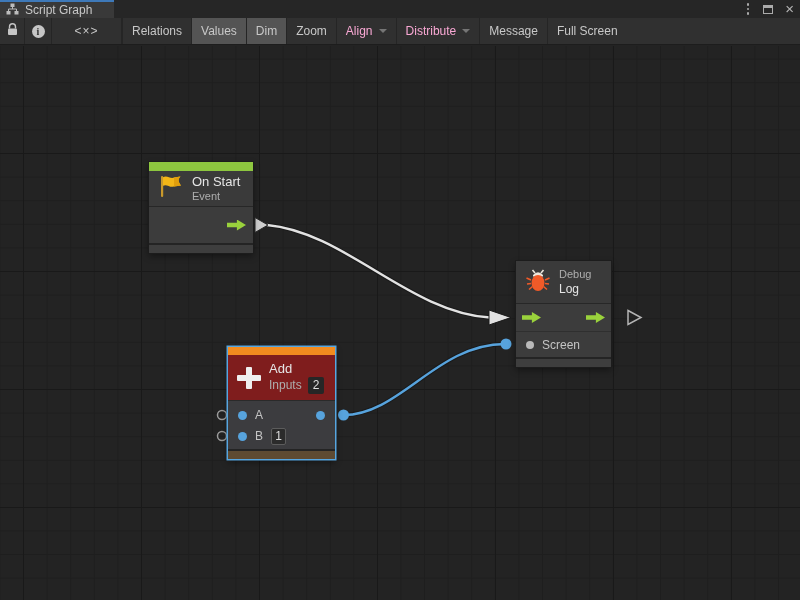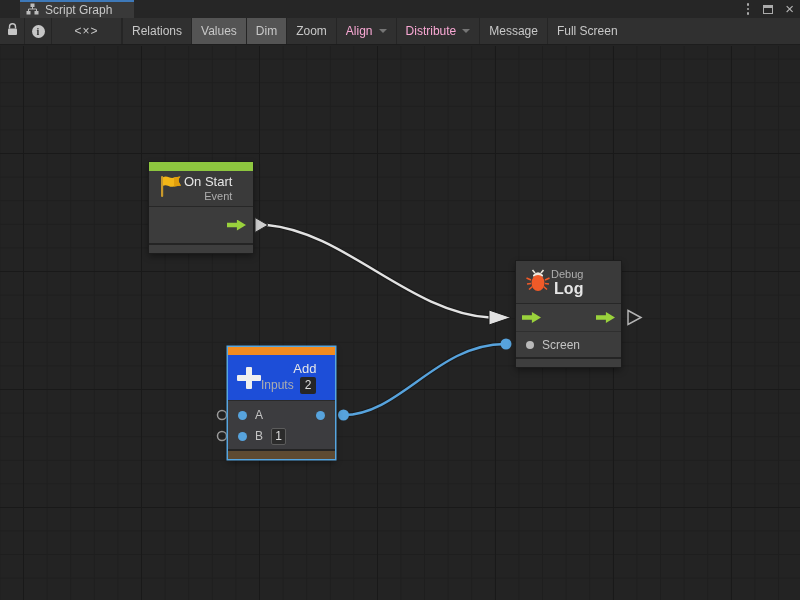--- a/index.html
+++ b/index.html
@@ -4,21 +4,21 @@
 <style>
   * { margin:0; padding:0; box-sizing:border-box; }
   html,body { width:800px; height:600px; overflow:hidden; background:#232323;
               font-family:"Liberation Sans", sans-serif; }
   .stage { position:absolute; inset:0; width:800px; height:600px; }
 
   
   .titlebar { position:absolute; top:0; left:0; right:0; height:18px; background:#262626; }
   .tab { position:absolute; left:0; top:0; width:114px; height:18px; background:#393939;
          border-top:2px solid #3e79b9; display:flex; align-items:center; gap:6px;
-         padding-left:6px; color:#c8c8c8; font-size:12px;margin-left:20px; }
+         padding-left:6px; color:#c8c8c8; font-size:12px; }
   .win-controls { position:absolute; right:6px; top:0; height:18px; display:flex;
                   align-items:center; gap:12px; }
   .kebab { display:flex; flex-direction:column; gap:2px; padding:2px; }
   .kebab i { width:2.5px; height:2.5px; border-radius:50%; background:#ababab; display:block; }
   .maxi { width:10px; height:9px; border:1px solid #ababab; border-top:3px solid #ababab; display:block; }
   .close { color:#b4b4b4; font-size:15px; line-height:12px; }
 
   
   .toolbar { position:absolute; top:18px; left:0; right:0; height:27px; background:#303030;
              border-bottom:1px solid #1d1d1d; display:flex; align-items:stretch;
@@ -54,24 +54,24 @@
       linear-gradient(90deg, #1e1e1e 1px, transparent 1px);
     background-size:118px 118px, 118px 118px, 23.6px 23.6px, 23.6px 23.6px;
     background-position:23px 107px, 23px 107px, 23px 107px, 23px 107px; }
   .wires { position:absolute; left:0; top:0; z-index:1; }
 
   
   .node { position:absolute; z-index:2; background:#3a3a3a;
           box-shadow:0 0 0 1px #1c1c1c, 0 3px 7px rgba(0,0,0,.45); }
   .node.selected { box-shadow:0 0 0 1.5px #57a6e0, 0 3px 7px rgba(0,0,0,.45); }
   .colorbar { width:100%; }
-  .nheader { display:flex; align-items:center; padding:0 9px; background:#3a3a3a;
-             border-bottom:1px solid #272727;text-align:right; }
+  .nheader { display:flex; align-items:center; gap:8px; padding:0 9px; background:#3a3a3a;
+             border-bottom:1px solid #272727; }
   .ntitle { font-size:13px; color:#e6e6e6; line-height:16px; }
-  .ntitle.big { font-size:16px;font-weight:bold; }
+  .ntitle.big { font-size:12px; }
   .nsub { font-size:11px; color:#aeaeae; line-height:13px; }
   .hline { display:flex; align-items:center; gap:6px; }
   .prow { display:flex; align-items:center; gap:8px; padding:0 10px; position:relative; }
   .plabel { font-size:12px; color:#c4c4c4; }
   .vdot { width:9px; height:9px; border-radius:50%; background:#57a3dd; flex:none; }
   .gdot { width:8px; height:8px; border-radius:50%; background:#b9b9b9; flex:none; }
   .flow-arrow { width:19px; height:11px; background:#9ad23c; flex:none;
     clip-path:polygon(0 30%, 52% 30%, 52% 0, 100% 50%, 52% 100%, 52% 70%, 0 70%); }
   .badge { background:#262626; color:#dedede; font-size:12px; padding:0 5px; height:17px;
            line-height:17px; border-radius:2px; }
@@ -81,21 +81,21 @@
   .plus-icon { position:relative; width:24px; height:22px; flex:none; }
   .plus-icon:before { content:""; position:absolute; left:0; top:8px; width:24px; height:6px; background:#efefef; border-radius:1px; }
   .plus-icon:after  { content:""; position:absolute; left:9px; top:0; width:6px; height:22px; background:#efefef; border-radius:1px; }
 
   
   .onstart-colorbar { height:9px; background:#8dc63f; }
   .onstart-header { height:36px; }
   .onstart-body { height:36px; justify-content:flex-end; padding-right:7px; background:#3c3c3c; }
   .onstart-footer { height:10px; }
   .add-colorbar { height:8px; background:#f28b1f; }
-  .add-header { height:46px; background:#1d4ed8; border-bottom:1px solid #2a2a2a; }
+  .add-header { height:46px; background:#7f1d1d; border-bottom:1px solid #2a2a2a; }
   .add-body { height:48px; background:#3c3c3f; padding:4px 0 0 0; }
   .add-row { height:20px; }
   .add-row.rowb { margin-top:1px; }
   .add-footer { height:10px; background:#5e4b33; }
   .log-header { height:43px; }
   .log-flowrow { height:27px; justify-content:space-between; padding:0 6px; background:#3c3c3c; }
   .log-msgrow { height:26px; background:#3c3c3c; border-top:1px solid #2f2f2f; }
   .log-footer { height:10px; }
   .out-dot { position:absolute; right:10px; }
 </style>
@@ -220,21 +220,21 @@
         </div>
         <div class="prow add-row rowb">
           <span class="vdot"></span>
           <span class="plabel">B</span>
           <span class="valbox">1</span>
         </div>
       </div>
       <div class="nfooter add-footer"></div>
     </div>
 
-    <div class="node" style="left:516px; top:215px; width:105px;">
+    <div class="node" style="left:516px; top:215px; width:95px;">
       <div class="nheader log-header">
         <span>
           <svg width="26" height="26" viewBox="0 0 26 26">
             <path d="M7.5 3 L10 6 M18.5 3 L16 6" stroke="#ece6dc" stroke-width="1.6"></path>
             <path d="M8 8 Q13 2.5 18 8 L18 9.5 L8 9.5 Z" fill="#ece6dc"></path>
             <path d="M6 13 L1.5 11 M6 16.5 L2 17 M7.5 19.5 L4 22.5 M20 13 L24.5 11 M20 16.5 L24 17 M18.5 19.5 L22 22.5" stroke="#f05a28" stroke-width="1.6"></path>
             <ellipse cx="13" cy="16" rx="6.5" ry="8" fill="#f05a28"></ellipse>
           </svg>
         </span>
         <div>

